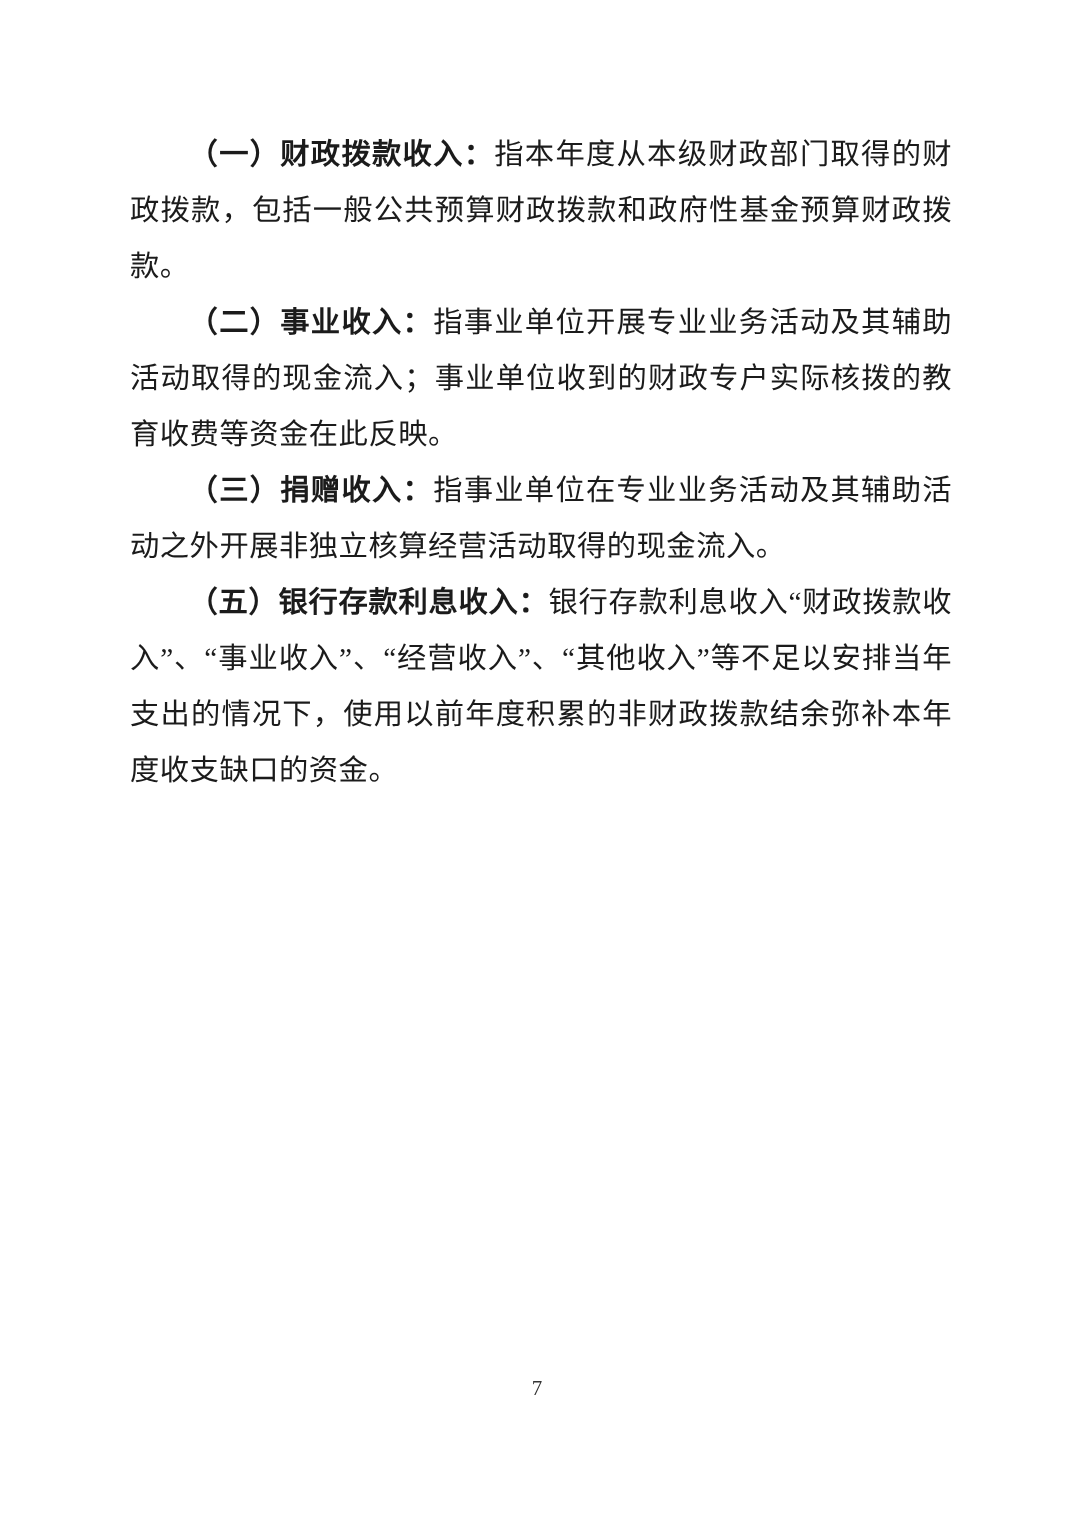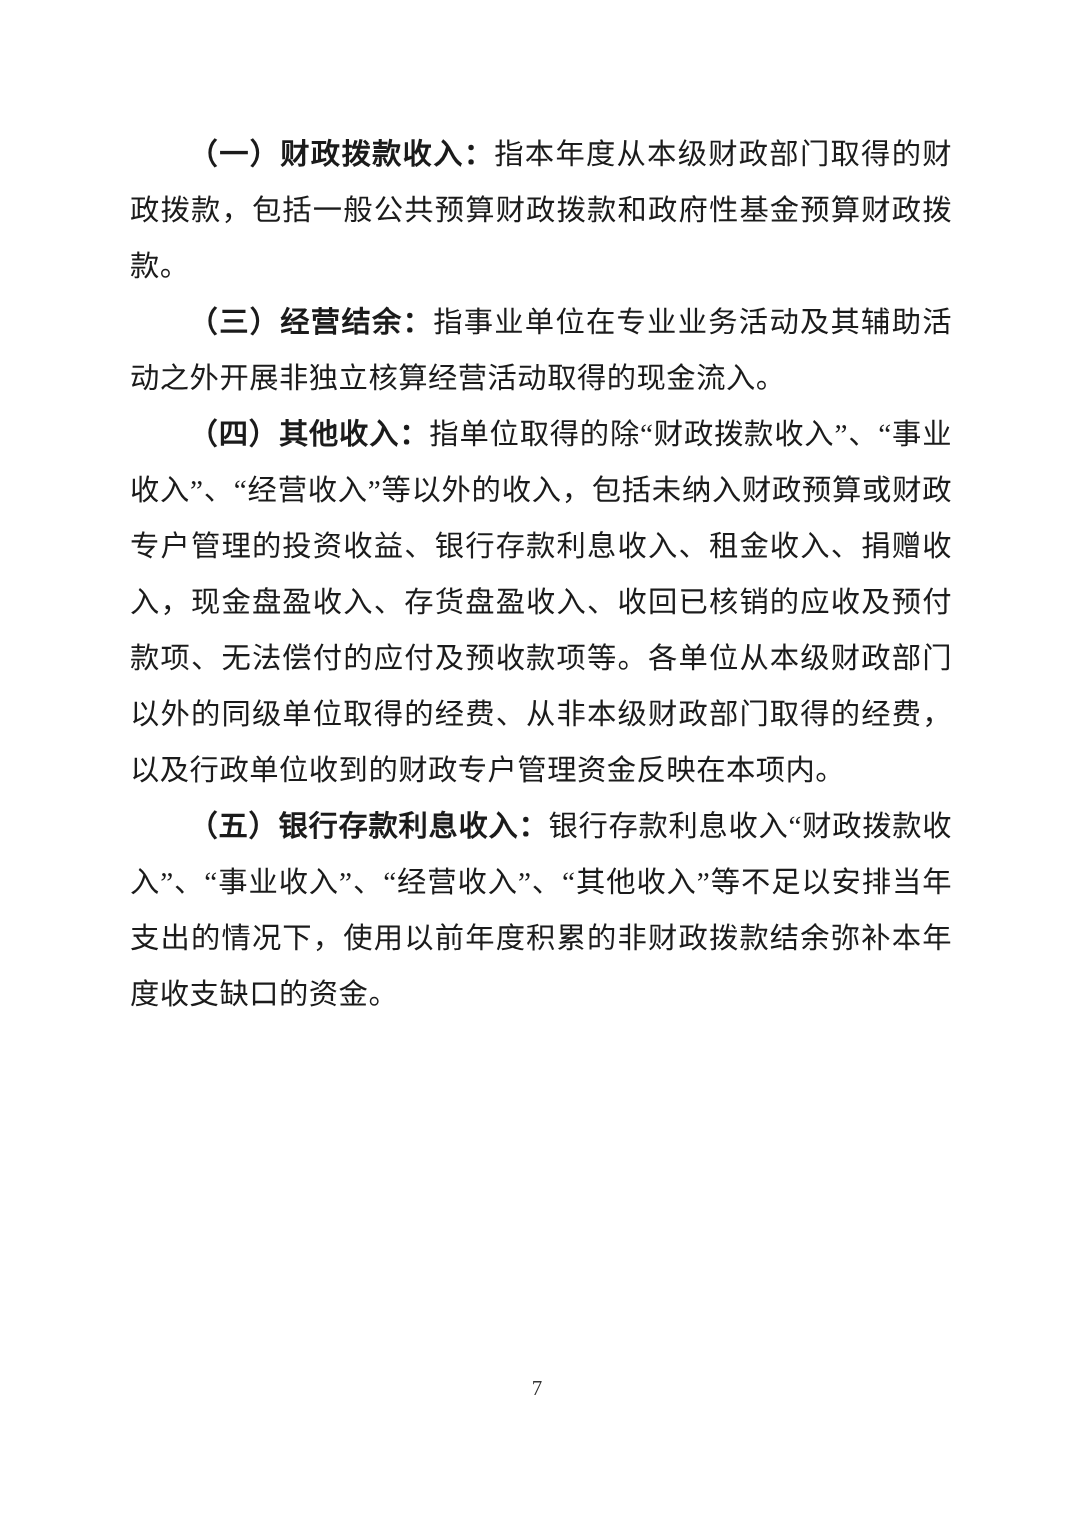--- a/index.html
+++ b/index.html
@@ -49,24 +49,24 @@
   }
 </style>
 </head>
 <body>
 
 <div class="page">
   <div class="content">
 
     <p class="para"><span class="term">（一）财政拨款收入：</span><span class="body-text">指本年度从本级财政部门取得的财政拨款，包括一般公共预算财政拨款和政府性基金预算财政拨款。</span></p>
 
+    <p class="para"><span class="term">（二）事业收入：</span><span class="body-text">指事业单位开展专业业务活动及其辅助活动取得的现金流入；事业单位收到的财政专户实际核拨的教育收费等资金在此反映。</span></p>
 
-    <p class="para"><span class="term">（三）经营结余：</span><span class="body-text">指事业单位在专业业务活动及其辅助活动之外开展非独立核算经营活动取得的现金流入。</span></p>
+    <p class="para"><span class="term">（三）捐赠收入：</span><span class="body-text">指事业单位在专业业务活动及其辅助活动之外开展非独立核算经营活动取得的现金流入。</span></p>
 
-    <p class="para"><span class="term">（四）其他收入：</span><span class="body-text">指单位取得的除“财政拨款收入”、“事业收入”、“经营收入”等以外的收入，包括未纳入财政预算或财政专户管理的投资收益、银行存款利息收入、租金收入、捐赠收入，现金盘盈收入、存货盘盈收入、收回已核销的应收及预付款项、无法偿付的应付及预收款项等。各单位从本级财政部门以外的同级单位取得的经费、从非本级财政部门取得的经费，以及行政单位收到的财政专户管理资金反映在本项内。</span></p>
 
     <p class="para"><span class="term">（五）银行存款利息收入：</span><span class="body-text">银行存款利息收入“财政拨款收入”、“事业收入”、“经营收入”、“其他收入”等不足以安排当年支出的情况下，使用以前年度积累的非财政拨款结余弥补本年度收支缺口的资金。</span></p>
 
 
 
   </div>
 
   <div class="footer">
     <span class="page-number">7</span>
   </div>

